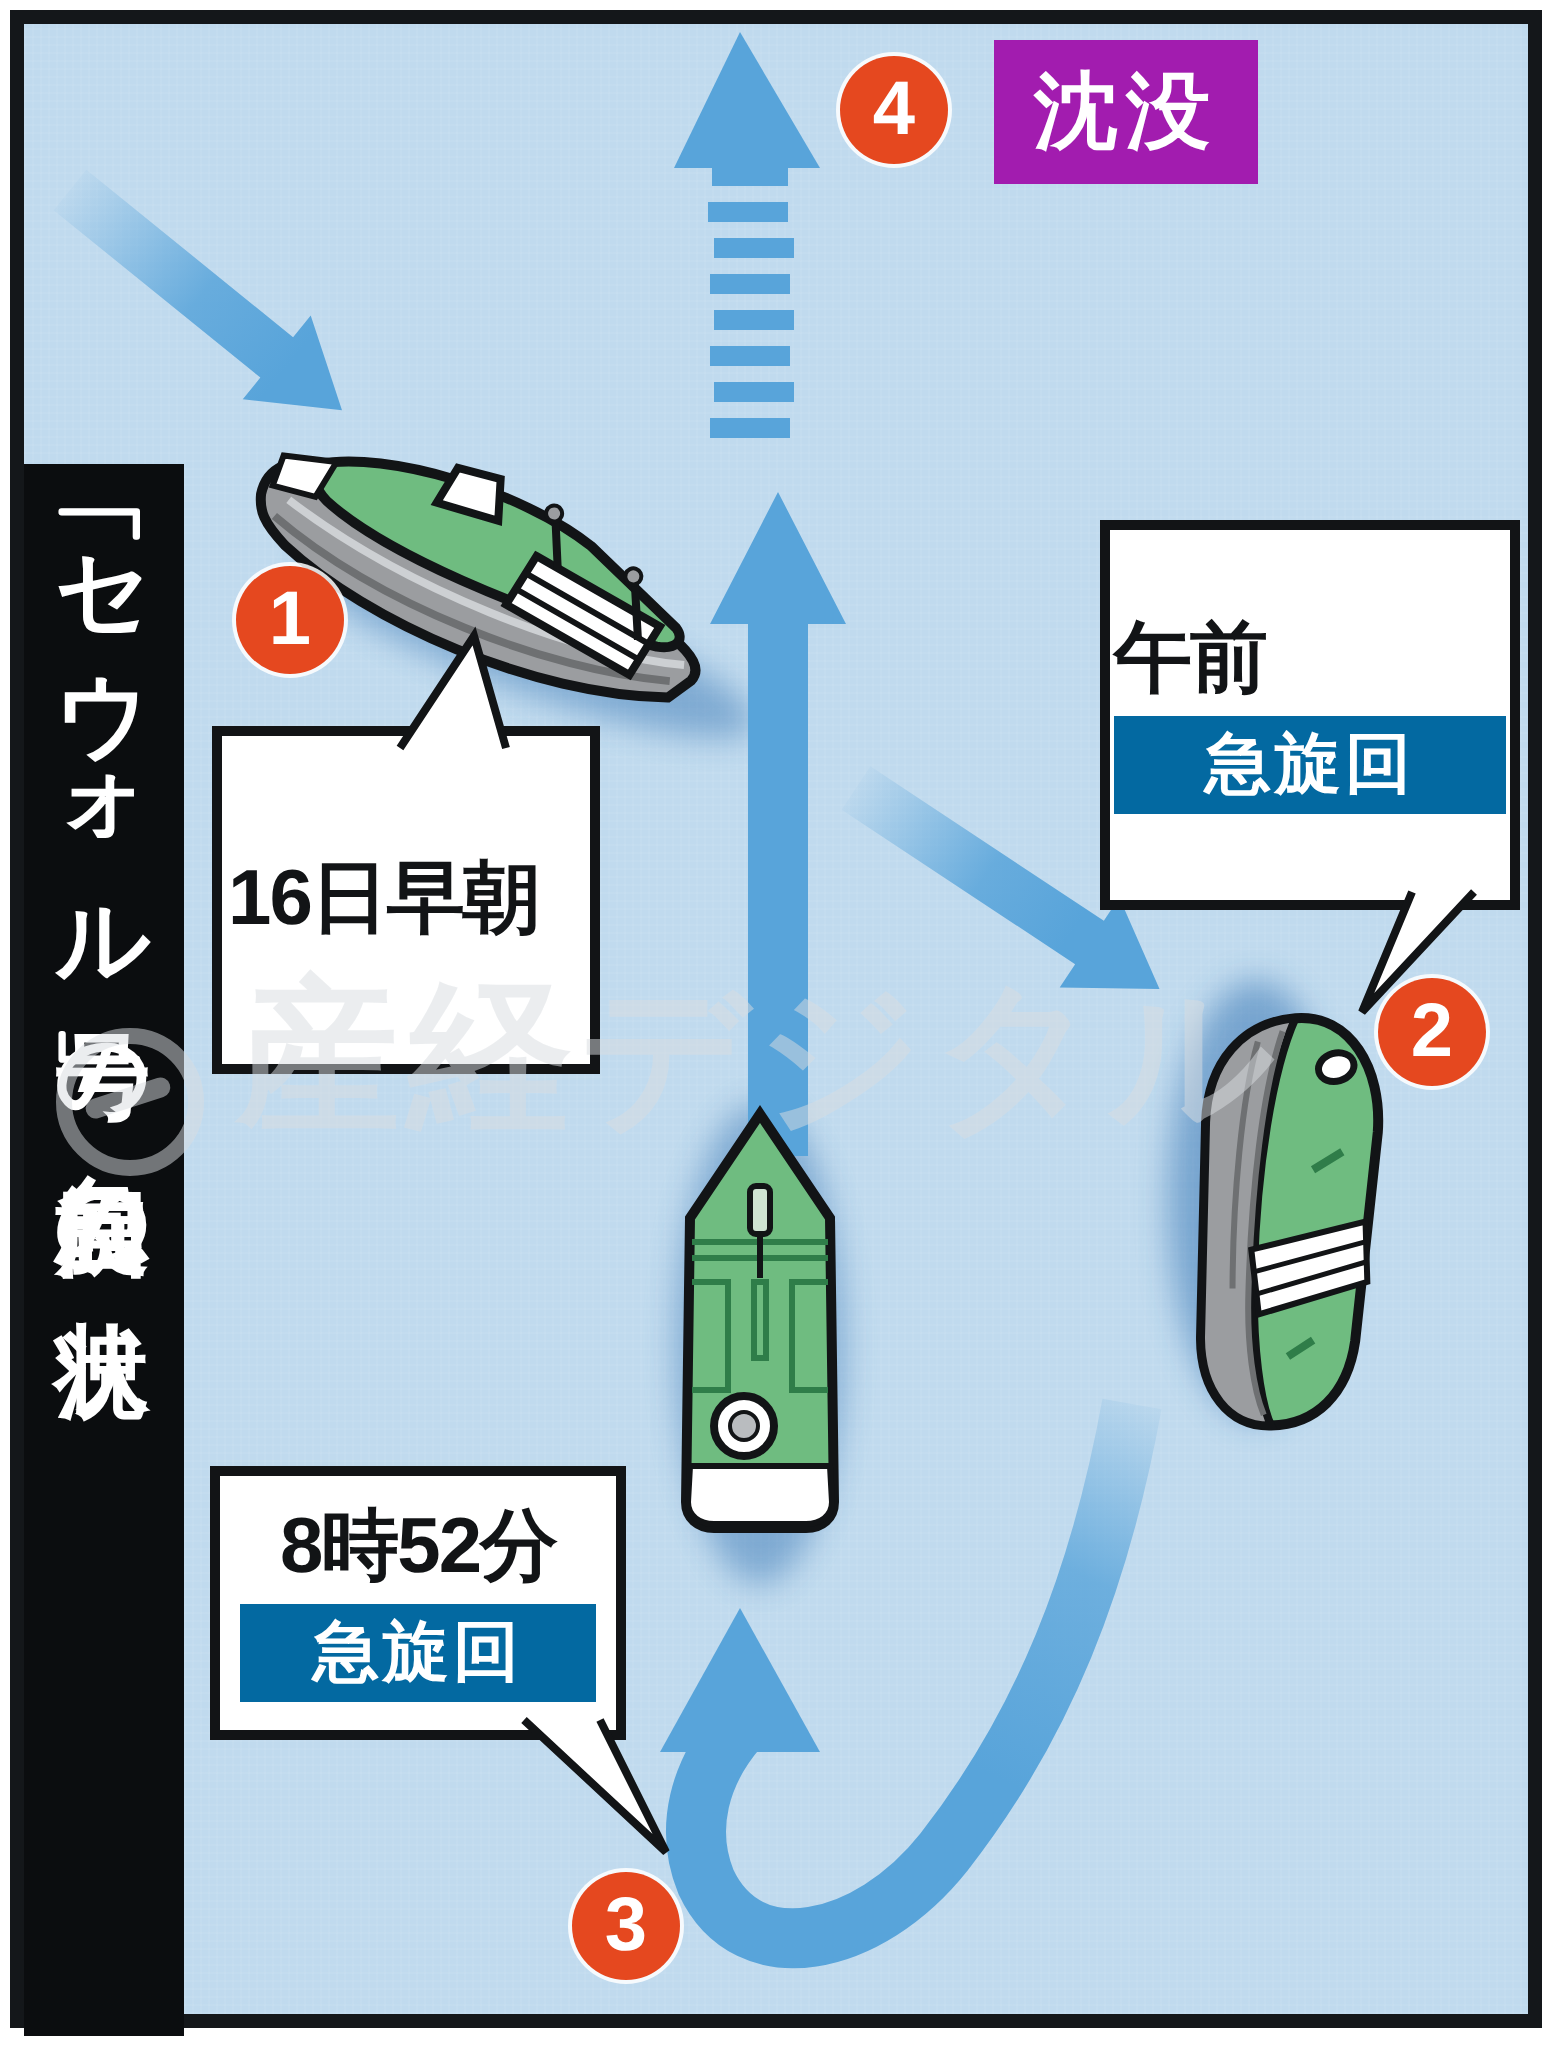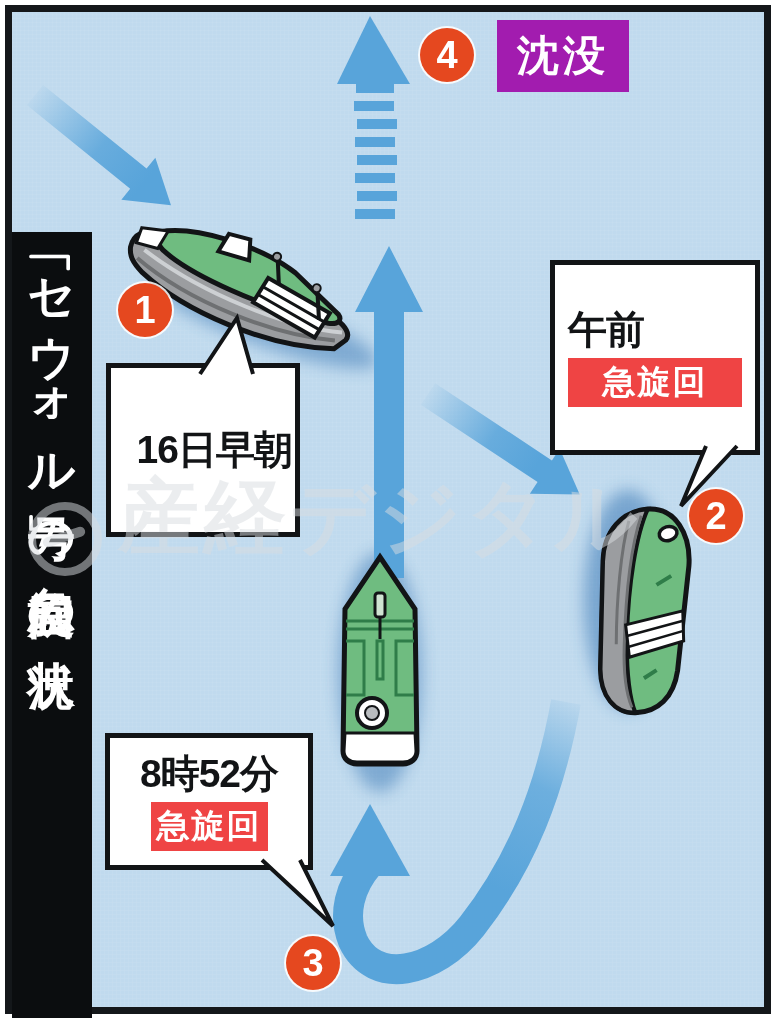--- a/index.html
+++ b/index.html
@@ -15,35 +15,35 @@
 
   .title-bar{position:absolute;left:12px;top:232px;width:80px;height:786px;background:#0b0d0f;
              z-index:10;display:flex;justify-content:center;align-items:flex-start;}
   .title-text{writing-mode:vertical-rl;text-orientation:mixed;color:#ffffff;font-size:47px;
               font-weight:800;letter-spacing:5px;margin-top:8px;line-height:80px;}
 
   .callout{position:absolute;background:#ffffff;border:5px solid #121416;box-sizing:border-box;
            z-index:10;color:#121416;display:flex;flex-direction:column;justify-content:center;}
   .callout .big{font-weight:900;font-size:39px;line-height:1.15;letter-spacing:-1px;}
   .callout .small{font-weight:600;font-size:33px;line-height:1.22;letter-spacing:-1px;}
-  .badge{background:#ef4444;color:#ffffff;font-weight:800;font-size:33px;line-height:1.3;
+  .badge{background:#0369a1;color:#ffffff;font-weight:800;font-size:33px;line-height:1.3;
          text-align:center;margin-top:5px;padding:3px 6px;letter-spacing:2px;}
-  #label1{left:106px;top:363px;width:194px;height:174px;padding:6px 3px;text-align:right;}
-  #label2{left:550px;top:260px;width:210px;height:195px;padding:6px 13px;text-align:left;}
-  #label3{left:105px;top:733px;width:208px;height:137px;padding:4px 10px;text-align:center;align-items:center;}
+  #label1{left:106px;top:363px;width:194px;height:174px;padding:6px 3px;text-align:left;}
+  #label2{left:550px;top:260px;width:210px;height:195px;padding:6px 2px;text-align:left;}
+  #label3{left:105px;top:733px;width:208px;height:137px;padding:4px 10px;text-align:center;}
 
   .sink-label{position:absolute;left:497px;top:20px;background:#a21caf;color:#ffffff;z-index:10;
               font-size:42px;font-weight:800;padding:8px 20px;letter-spacing:4px;}
 
   .marker{position:absolute;width:54px;height:54px;border-radius:50%;background:#e5481f;
           color:#ffffff;z-index:12;display:flex;align-items:center;justify-content:center;
           font-size:38px;font-weight:800;box-shadow:0 0 0 2px rgba(255,255,255,.85);}
   #m1{left:118px;top:283px;} #m2{left:689px;top:489px;} #m3{left:286px;top:936px;} #m4{left:420px;top:28px;}
 
-  .watermark{position:absolute;left:28px;top:476px;z-index:30;opacity:.5;display:flex;
+  .watermark{position:absolute;left:28px;top:488px;z-index:30;opacity:.5;display:flex;
              align-items:flex-start;gap:16px;pointer-events:none;}
   .wm-mark{width:58px;height:58px;border:8px solid #d9dde1;border-radius:50%;margin-top:26px;position:relative;}
   .wm-mark::after{content:"";position:absolute;left:6px;top:22px;width:44px;height:10px;background:#d9dde1;
                   transform:rotate(-18deg);border-radius:5px;}
   .wm-text{font-size:82px;font-weight:800;color:#d9dde1;letter-spacing:4px;line-height:1;}
 </style>
 </head>
 <body>
 
 <div class="page">

